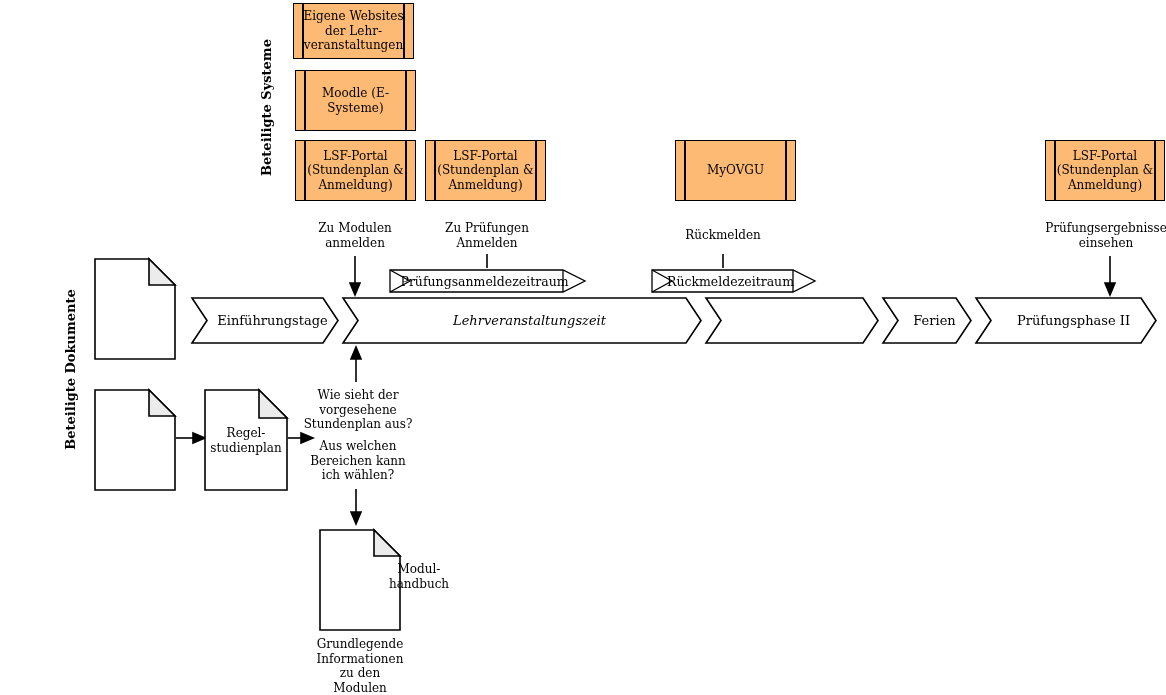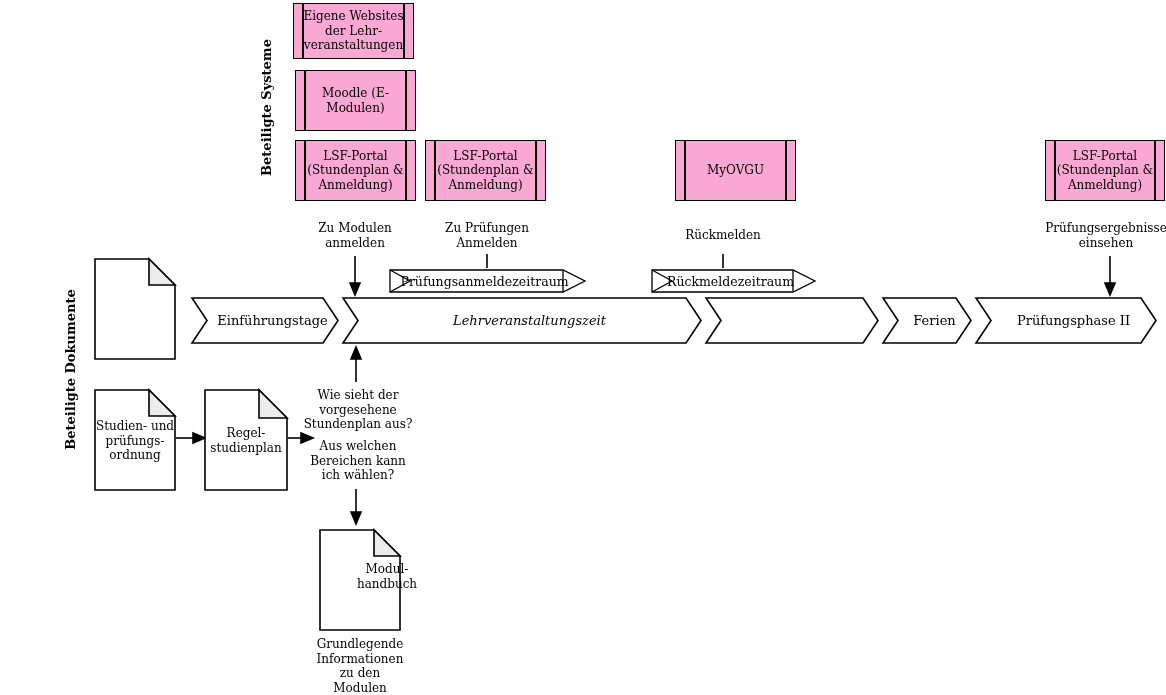--- a/index.html
+++ b/index.html
@@ -3,21 +3,21 @@
 <meta charset="utf-8">
 <style>
   html,body { margin:0; padding:0; background:#fff; }
   .stage {
     position:relative; width:1166px; height:695px; background:#ffffff;
     font-family:"DejaVu Serif","Liberation Serif",serif; color:#000; overflow:hidden;
   }
   .stage svg.shapes { position:absolute; left:0; top:0; }
   .pre { white-space:pre-line; }
   .sysbox {
-    position:absolute; border:1.6px solid #000; background:#f9a8d4; box-sizing:border-box;
+    position:absolute; border:1.6px solid #000; background:#fdba74; box-sizing:border-box;
     display:flex; align-items:center; justify-content:center; text-align:center;
     font-size:12px; line-height:1.22;
   }
   .sysbox::before, .sysbox::after {
     content:""; position:absolute; top:0; bottom:0; width:1.6px; background:#000;
   }
   .sysbox::before { left:8px; }
   .sysbox::after  { right:8px; }
   .txt { position:absolute; text-align:center; font-size:12px; line-height:1.22; }
   .chevlbl {
@@ -96,21 +96,21 @@
     <span>Beteiligte Dokumente</span>
   </div>
 
   <div class="sysbox" style="left:293px;top:3px;width:121px;height:56px;">
     <span class="pre">Eigene Websites
 der Lehr-
 veranstaltungen</span>
   </div>
   <div class="sysbox" style="left:295px;top:70px;width:121px;height:61px;">
     <span class="pre">Moodle (E-
-Modulen)</span>
+Systeme)</span>
   </div>
   <div class="sysbox" style="left:295px;top:140px;width:121px;height:61px;">
     <span class="pre">LSF-Portal
 (Stundenplan &amp;
 Anmeldung)</span>
   </div>
   <div class="sysbox" style="left:425px;top:140px;width:121px;height:61px;">
     <span class="pre">LSF-Portal
 (Stundenplan &amp;
 Anmeldung)</span>
@@ -133,26 +133,23 @@
 einsehen</div>
 
   <div class="banlbl" style="left:406px;top:270px;width:157px;height:22px;">Prüfungsanmeldezeitraum</div>
   <div class="banlbl" style="left:668px;top:270px;width:125px;height:22px;">Rückmeldezeitraum</div>
 
   <div class="chevlbl" style="left:207px;top:298px;width:131px;height:45px;">Einführungstage</div>
   <div class="chevlbl" style="left:358px;top:298px;width:343px;height:45px;font-style:italic;">Lehrveranstaltungszeit</div>
   <div class="chevlbl" style="left:991px;top:298px;width:165px;height:45px;">Prüfungsphase II</div>
   <div class="chevlbl" style="left:898px;top:298px;width:73px;height:45px;">Ferien</div>
 
-  <div class="txt pre" style="left:93px;top:419px;width:84px;">Studien- und
-prüfungs-
-ordnung</div>
   <div class="txt pre" style="left:205px;top:426px;width:82px;">Regel-
 studienplan</div>
-  <div class="txt pre" style="left:336px;top:562px;width:102px;">Modul-
+  <div class="txt pre" style="left:320px;top:562px;width:102px;padding-left:48px;">Modul-
 handbuch</div>
   <div class="txt pre" style="left:300px;top:637px;width:120px;">Grundlegende
 Informationen
 zu den
 Modulen</div>
 
   <div class="txt pre" style="left:293px;top:388px;width:130px;">Wie sieht der
 vorgesehene
 Stundenplan aus?</div>
   <div class="txt pre" style="left:293px;top:439px;width:130px;">Aus welchen

